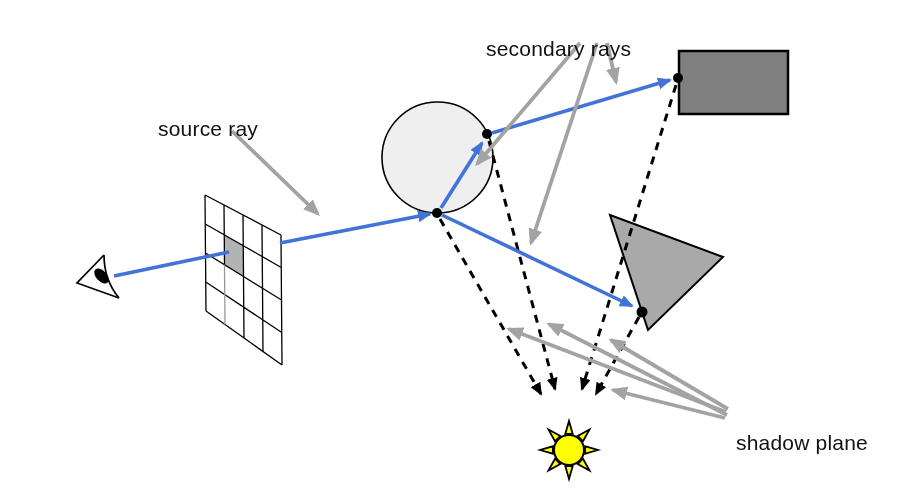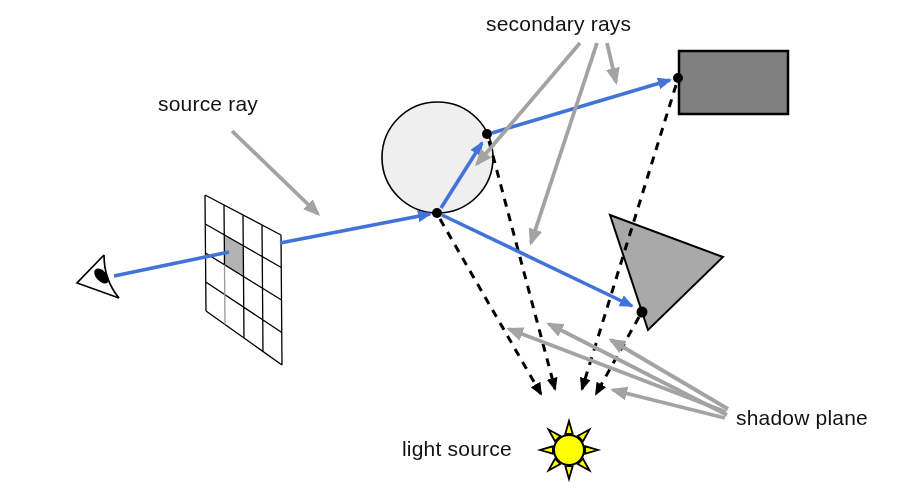--- a/index.html
+++ b/index.html
@@ -11,20 +11,21 @@
   }
   .stage{position:relative;width:898px;height:491px;}
   .stage svg{position:absolute;left:0;top:0;}
   .lbl{
     position:absolute;
     font-size:21px;
     line-height:24px;
     color:var(--label-text,#111);
     white-space:nowrap;
     letter-spacing:.2px;
+    margin-top:25px;
   }
 </style>
 </head>
 <body>
 
 <div class="stage">
 
   <svg width="898" height="491" viewBox="0 0 898 491">
     <defs>
       <marker id="arrow-blue" markerUnits="userSpaceOnUse" markerWidth="14" markerHeight="12" refX="12" refY="6" orient="auto">
@@ -99,14 +100,13 @@
       <circle cx="437" cy="213" r="5"></circle>
       <circle cx="487" cy="134" r="5"></circle>
       <circle cx="678" cy="78" r="5"></circle>
       <circle cx="642" cy="312" r="5.5"></circle>
     </g>
   </svg>
 
   <div class="lbl" style="left:158px;top:92px">source ray</div>
   <div class="lbl" style="left:486px;top:12px">secondary rays</div>
   <div class="lbl" style="left:736px;top:406px">shadow plane</div>
-  <div class="lbl" style="left:402px;top:437px">light source</div>
 </div>
 
 </body></html>

